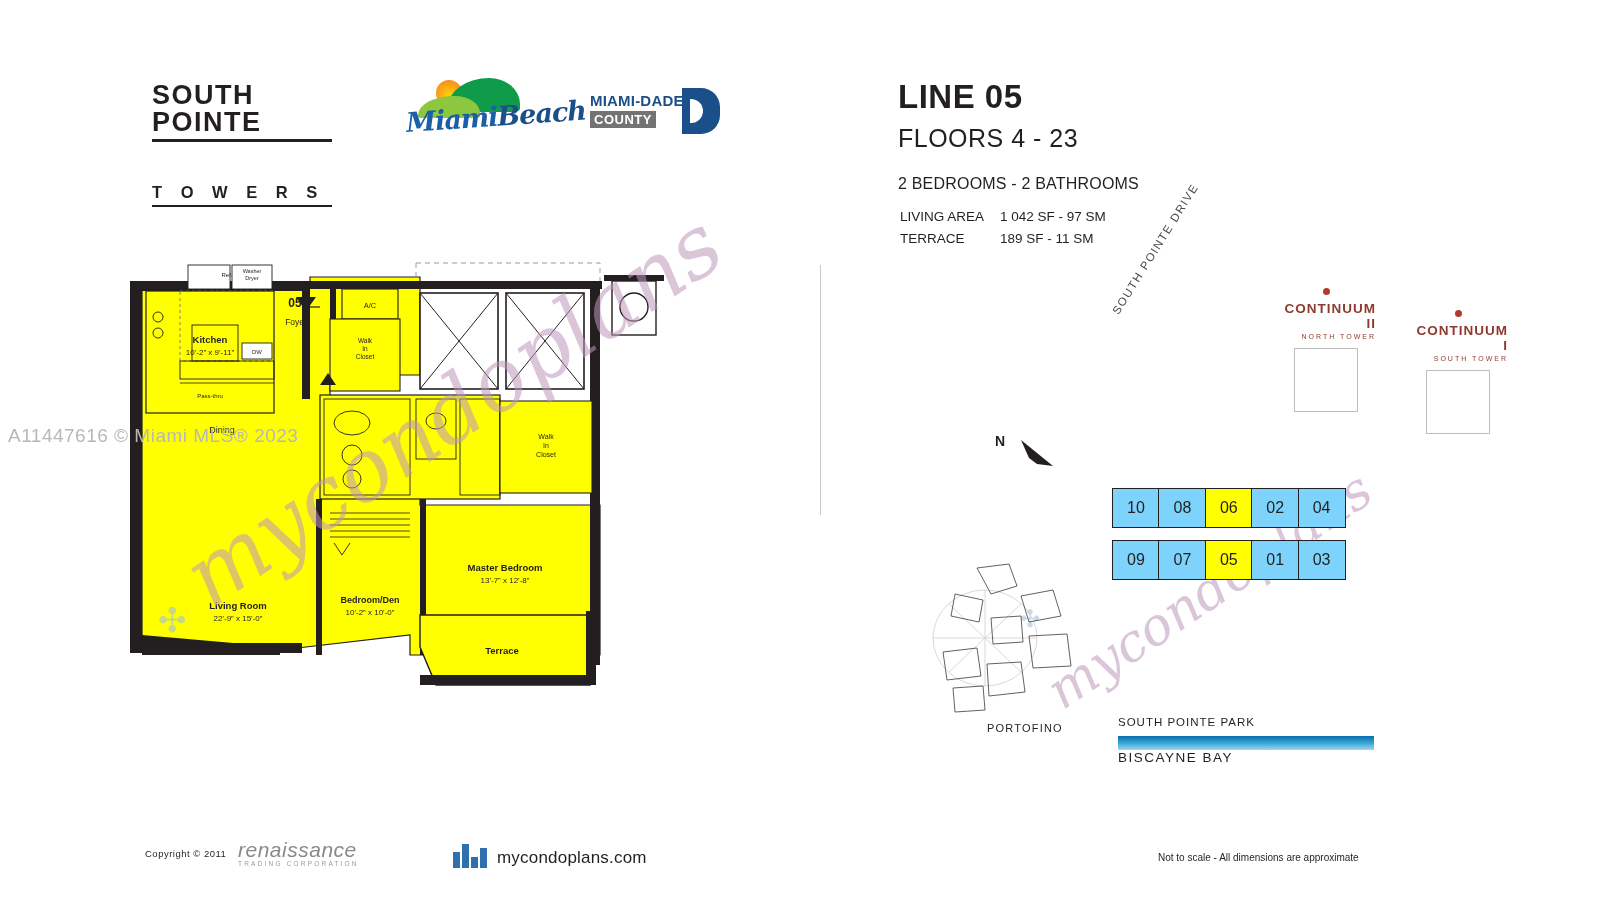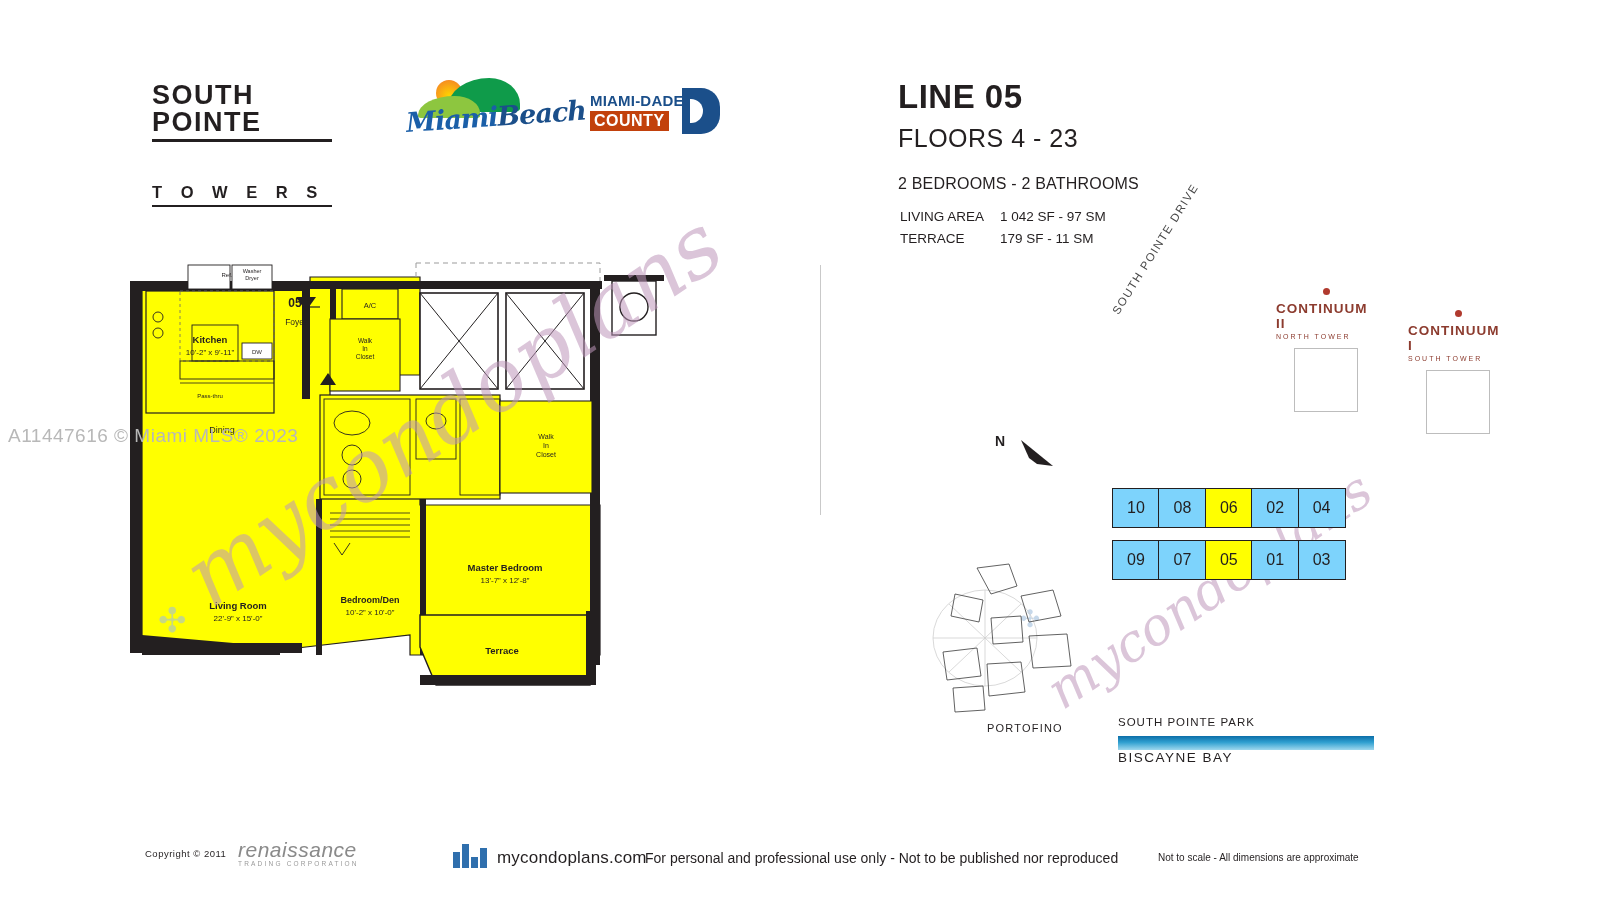--- a/index.html
+++ b/index.html
@@ -45,21 +45,21 @@
     font-family:"DejaVu Serif", serif; font-style:italic; font-weight:bold;
     font-size:27px; color:#1b5fa8; letter-spacing:-1px;
     transform:rotate(-4deg);
   }
   .logo-mb .script .beach { color:#1b4f8a; }
 
   .logo-md { position:absolute; left:590px; top:88px; width:130px; height:56px; }
   .logo-md .txt { position:absolute; left:0; top:4px; }
   .logo-md .md1 { font-size:15px; font-weight:bold; color:#1b4f8a; letter-spacing:0.2px; }
   .logo-md .md2 {
-    font-size:16px; font-weight:bold; color:#ffffff; background:#c2410c;
+    font-size:13px; font-weight:bold; color:#ffffff; background:#737373;
     padding:1px 4px; display:inline-block; margin-top:2px; letter-spacing:0.5px;
   }
   .logo-md .dbadge {
     position:absolute; left:92px; top:0; width:38px; height:46px;
     background:#1b4f8a; border-radius:0 19px 19px 0;
   }
   .logo-md .dbadge:after{
     content:""; position:absolute; left:8px; top:11px; width:13px; height:24px;
     background:#ffffff; border-radius:0 12px 12px 0;
   }
@@ -90,21 +90,21 @@
   .mlsline {
     position:absolute; left:8px; top:425px; font-size:19px; color:#b8b8b8;
     letter-spacing:0.5px; font-family:"Liberation Sans", sans-serif;
   }
 
   
   .site { position:absolute; left:900px; top:270px; width:640px; height:540px; }
   .site .vline {
     position:absolute; left:-80px; top:-5px; width:1px; height:250px; background:#c9c9c9;
   }
-  .cont { position:absolute; text-align:left; }
+  .cont { position:absolute; text-align:right; }
   .cont .dot { width:7px; height:7px; border-radius:50%; background:#b03a2e; margin:0 auto 6px auto;}
   .cont .n1 { font-size:13.5px; color:#8c3b2e; letter-spacing:1px; font-weight:bold;}
   .cont .n2 { font-size:7px; color:#8c3b2e; letter-spacing:2px; margin-top:2px;}
   .cont .box { width:62px; height:62px; border:1px solid #bdbdbd; margin:8px auto 0 auto; }
 
   .spdrive {
     position:absolute; left:1110px; top:310px;
     font-size:11.5px; letter-spacing:1.5px; color:#4a4a4a;
     transform:rotate(-58deg); transform-origin:left top;
   }
@@ -186,21 +186,21 @@
     <div class="floors">FLOORS 4 - 23</div>
     <div class="beds">2 BEDROOMS - 2 BATHROOMS</div>
     <table class="area-tbl">
       <tbody>
           <tr>
         <td class="lbl">LIVING AREA</td>
         <td>1 042 SF - 97 SM</td>
       </tr>
       <tr>
         <td class="lbl">TERRACE</td>
-        <td>179 SF - 11 SM</td>
+        <td>189 SF - 11 SM</td>
       </tr>
     </tbody>
       </table>
   </div>
 
   <div class="plan">
     <svg width="640" height="450" viewBox="0 0 640 450">
 
       <g stroke="#231f20" fill="none">
 
@@ -405,17 +405,16 @@
     </div>
     <div class="mcp">
       <div class="bars">
         <i style="height:16px"></i>
           <i style="height:24px"></i>
           <i style="height:11px"></i>
           <i style="height:20px"></i>
       </div>
       <div class="t">mycondoplans.com</div>
     </div>
-    <div class="f-notice">For personal and professional use only - Not to be published nor reproduced</div>
     <div class="f-scale">Not to scale - All dimensions are approximate</div>
   </div>
 
 </div>
 
 </body></html>

